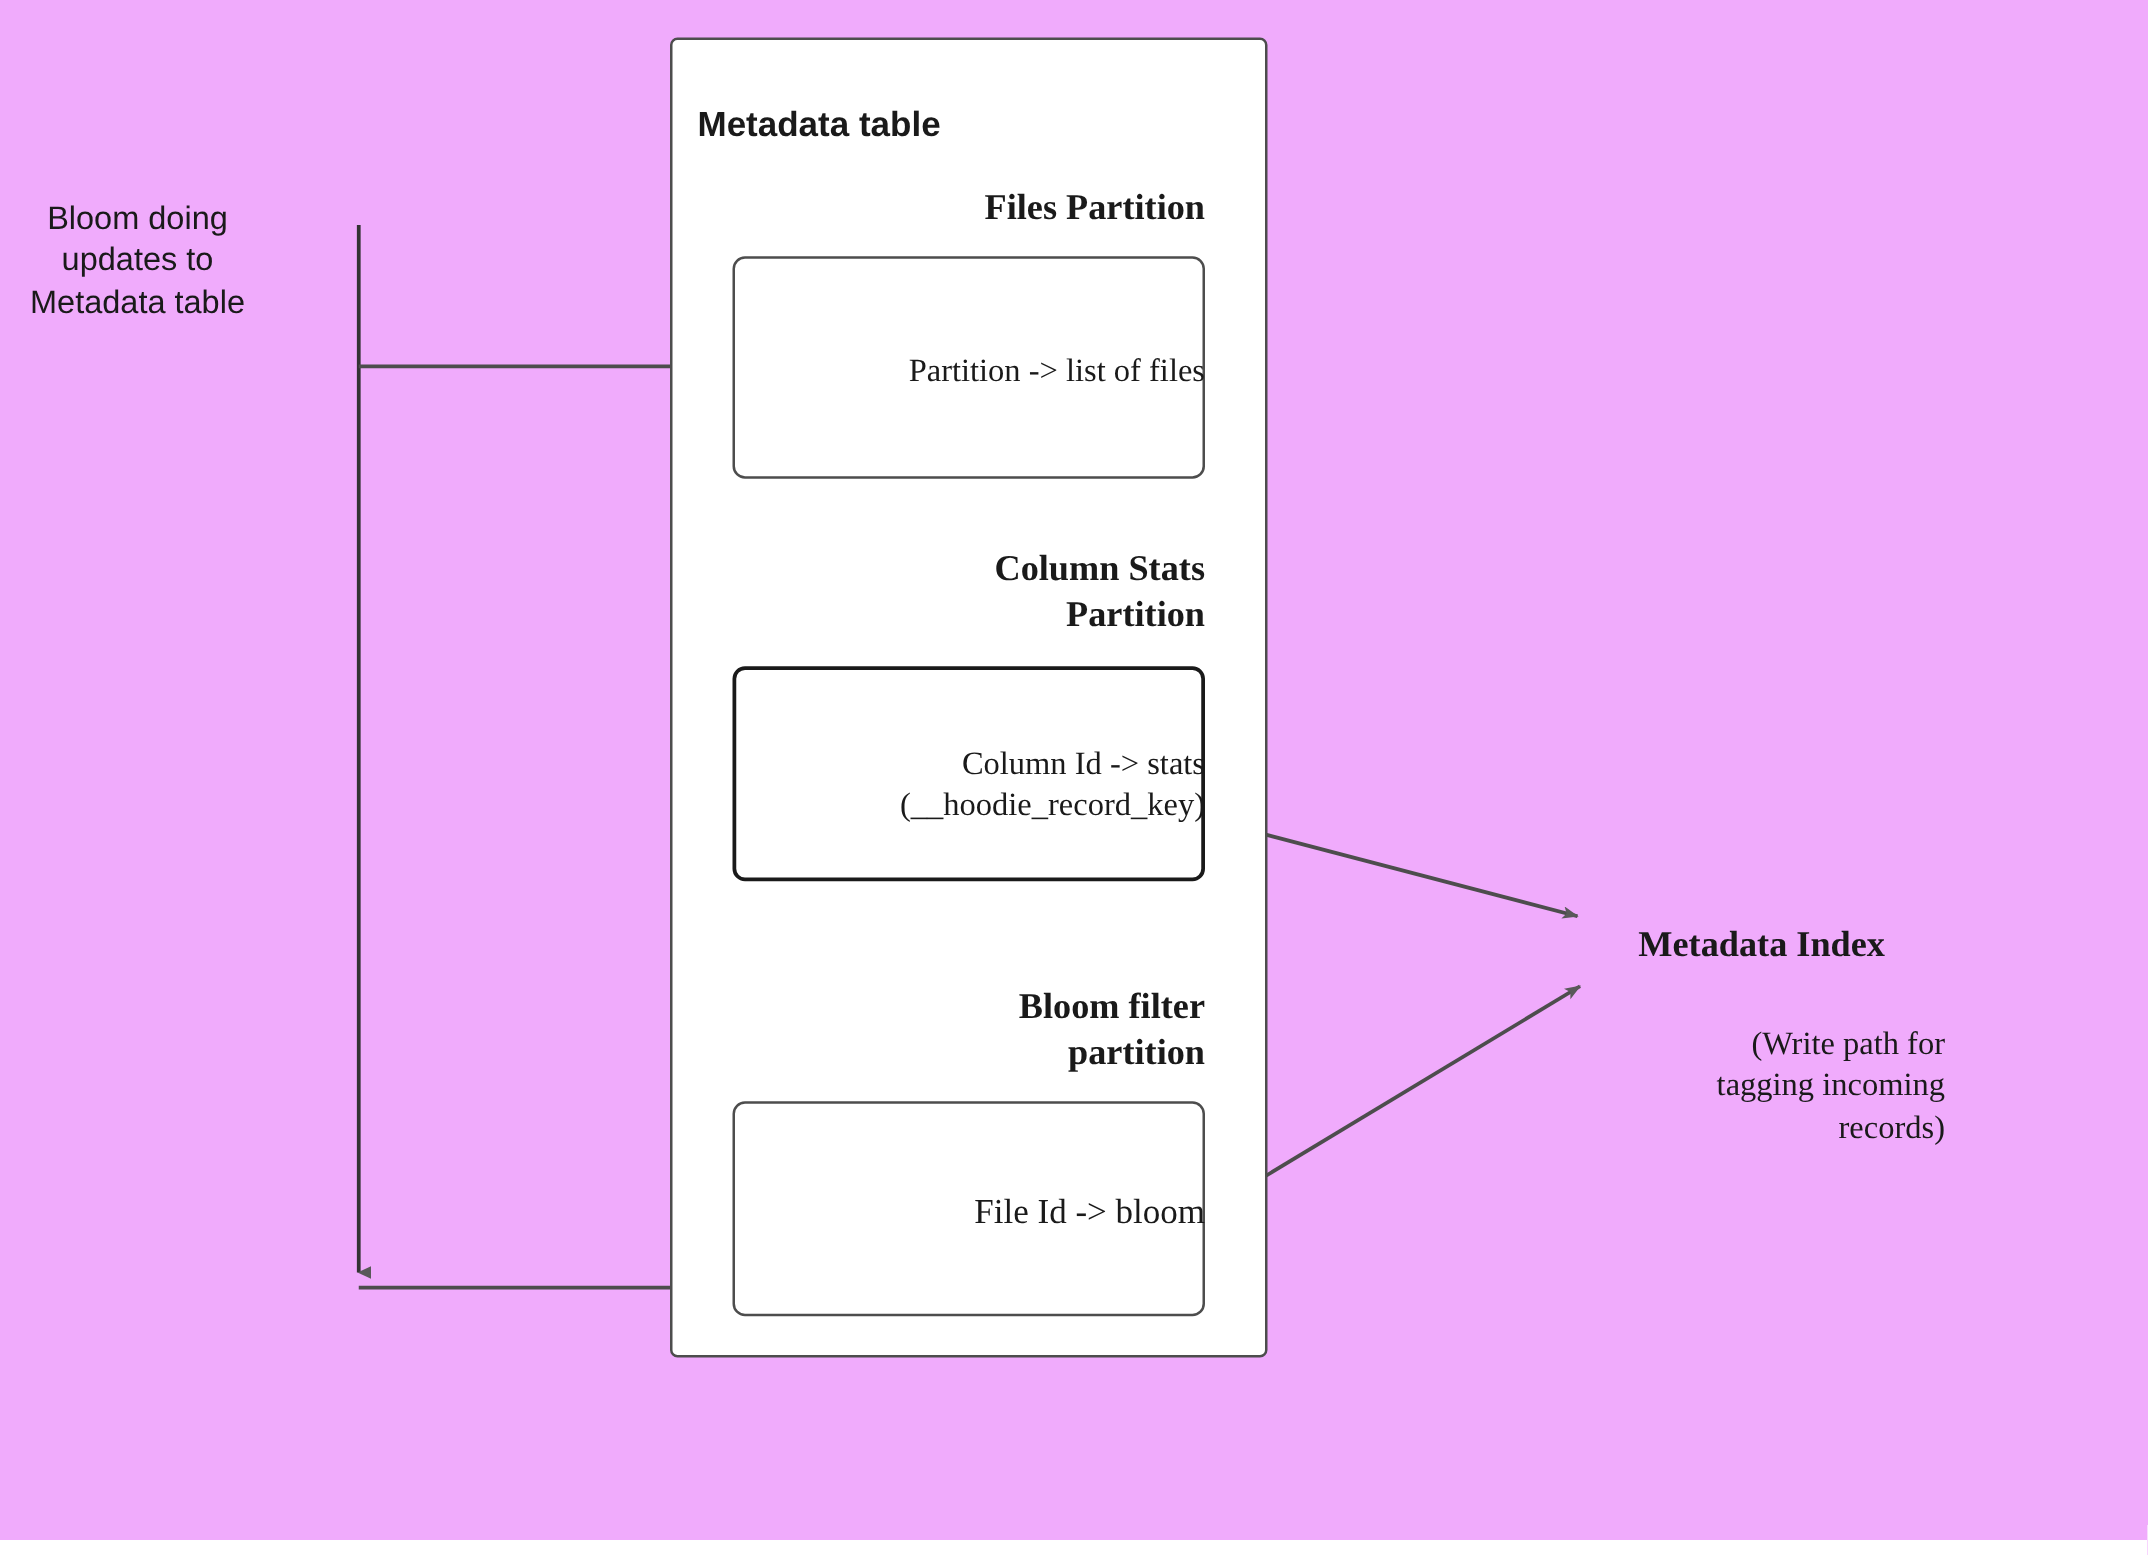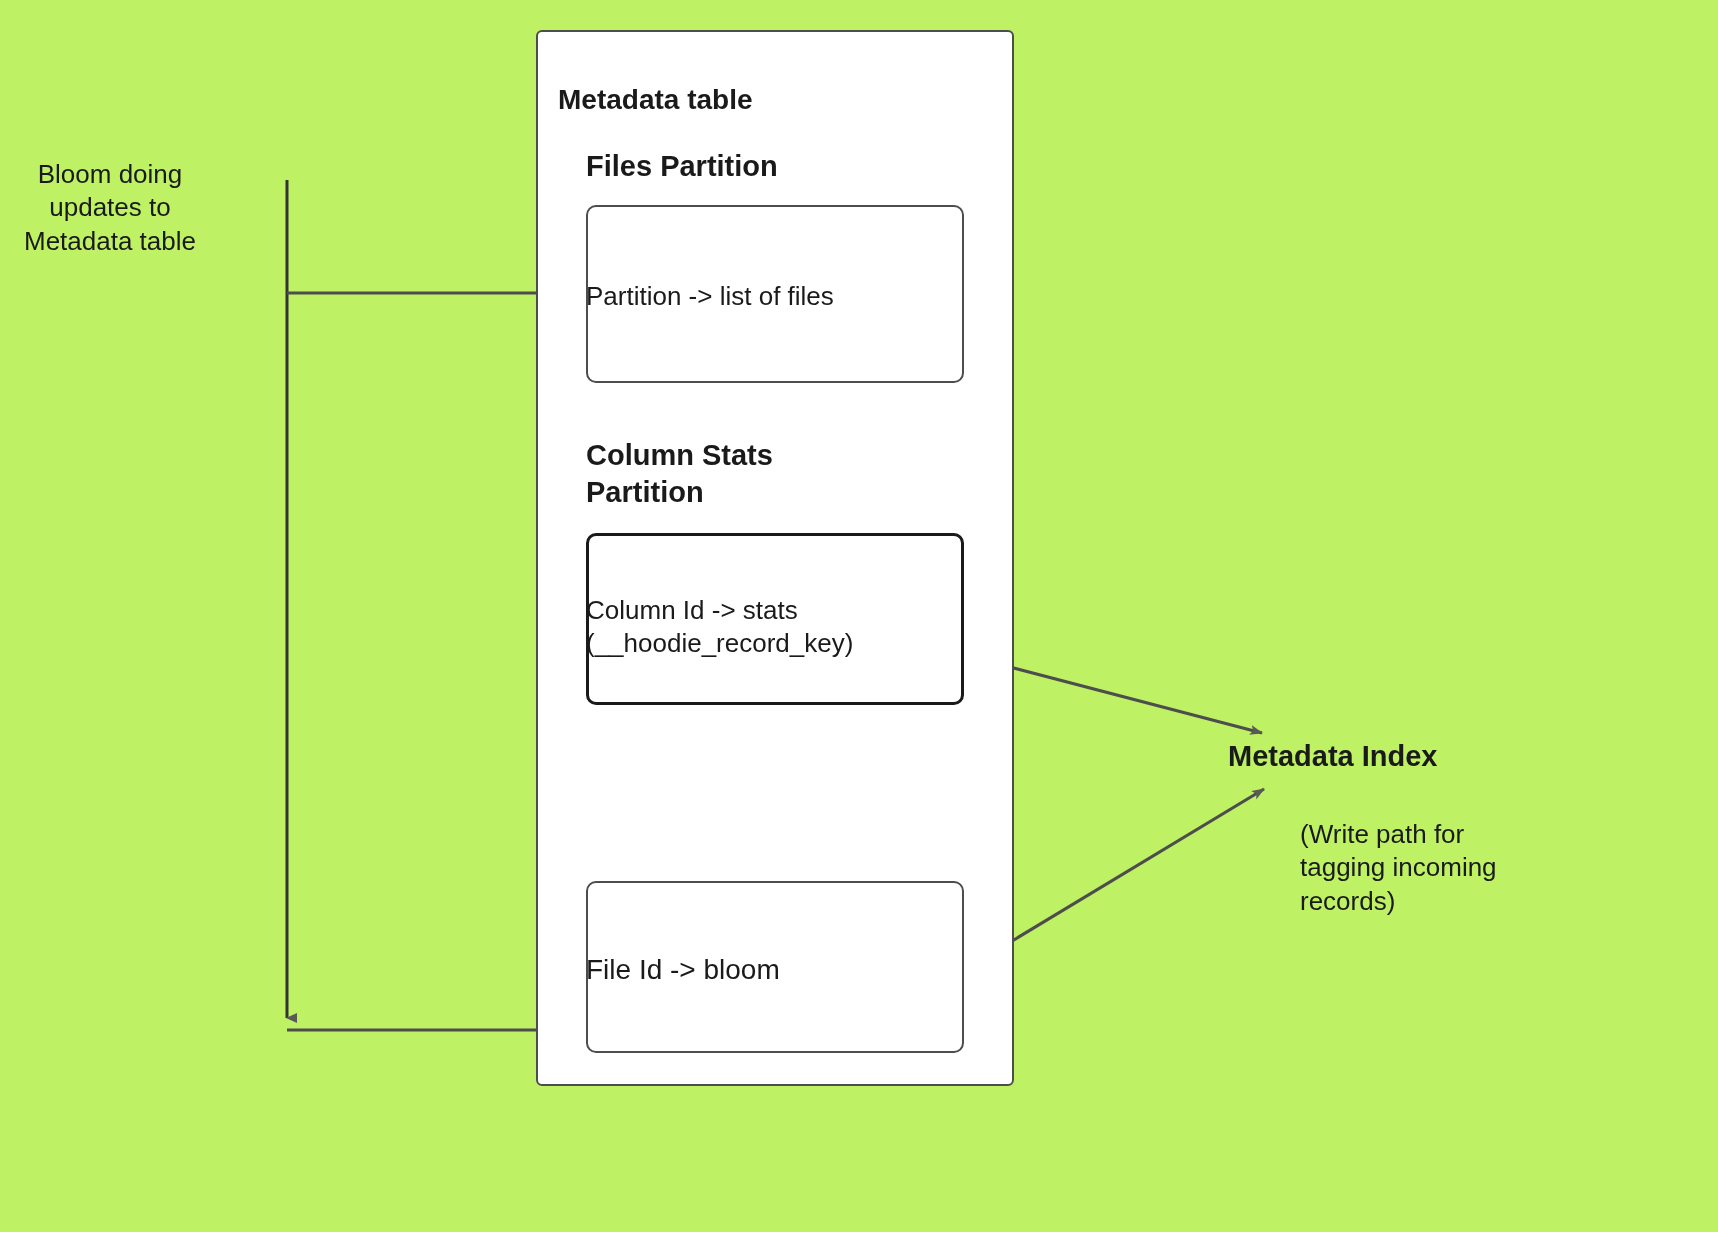--- a/index.html
+++ b/index.html
@@ -4,21 +4,21 @@
 <style>
   html, body {
     margin: 0;
     padding: 0;
     background: #ffffff;
   }
   #canvas {
     position: relative;
     width: 1718px;
     height: 1232px;
-    background: #bef264;
+    background: #f0abfc;
     font-family: "Liberation Sans", sans-serif;
     color: #1a1a1a;
     overflow: hidden;
   }
   #wires {
     position: absolute;
     left: 0;
     top: 0;
     width: 1718px;
     height: 1244px;
@@ -61,21 +61,22 @@
   }
   .txt {
     position: absolute;
     white-space: pre-line;
     line-height: 1.28;
   }
   .bold {
     font-weight: bold;
   }
   .center {
-    text-align: left;
+    text-align: right;
+    font-family: Liberation Serif, serif;
   }
   .lbl-writes {
     left: 10px;
     top: 158px;
     width: 200px;
     font-size: 26px;
     text-align: center;
   }
   .lbl-metadata-table {
     left: 558px;
@@ -170,20 +171,22 @@
   <div class="txt bold center lbl-files-partition">Files Partition</div>
   <div class="box files-box"></div>
   <div class="txt center in-files">Partition -&gt; list of files</div>
 
   <div class="txt bold center lbl-colstats-partition">Column Stats
 Partition</div>
   <div class="box box-strong colstats-box"></div>
   <div class="txt center in-colstats">Column Id  -&gt; stats
 (__hoodie_record_key)</div>
 
+  <div class="txt bold center lbl-bloom-partition">Bloom filter
+partition</div>
   <div class="box bloom-box"></div>
   <div class="txt center in-bloom">File Id -&gt; bloom</div>
 
   <div class="txt bold center lbl-index-title">Metadata Index</div>
   <div class="txt center lbl-index-sub">(Write path for
 tagging incoming
 records)</div>
 
 </div>
 

